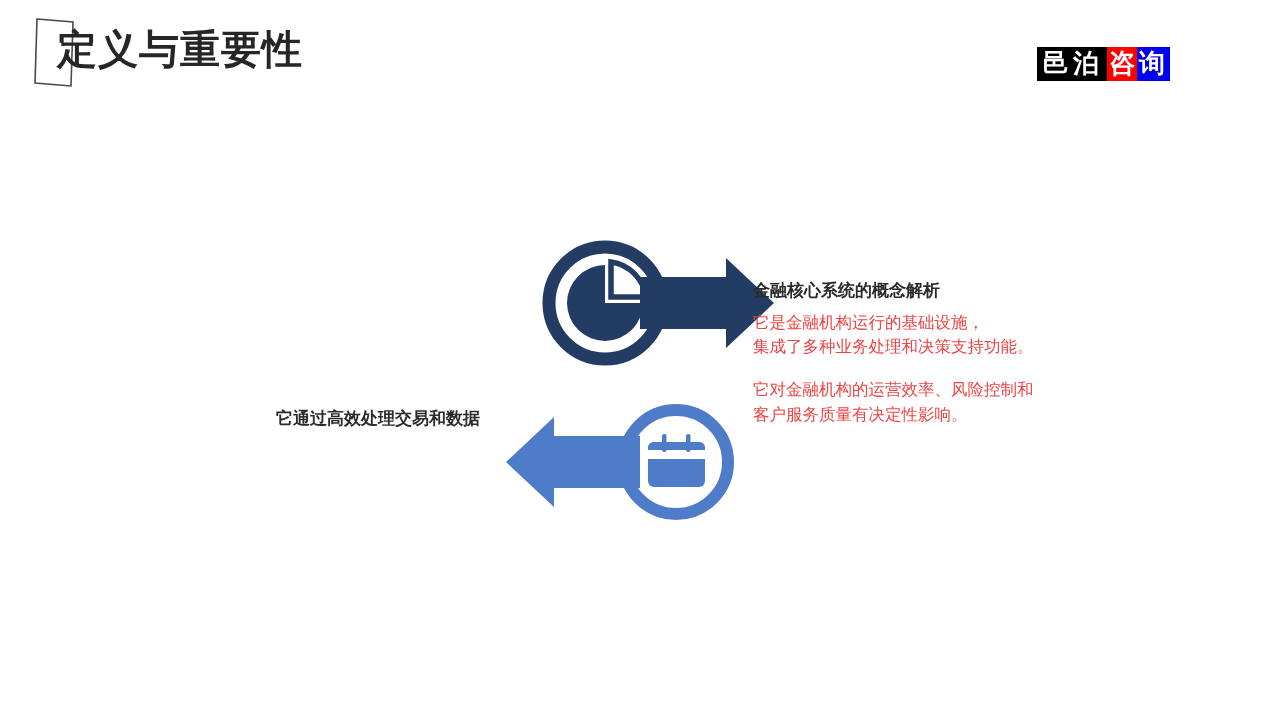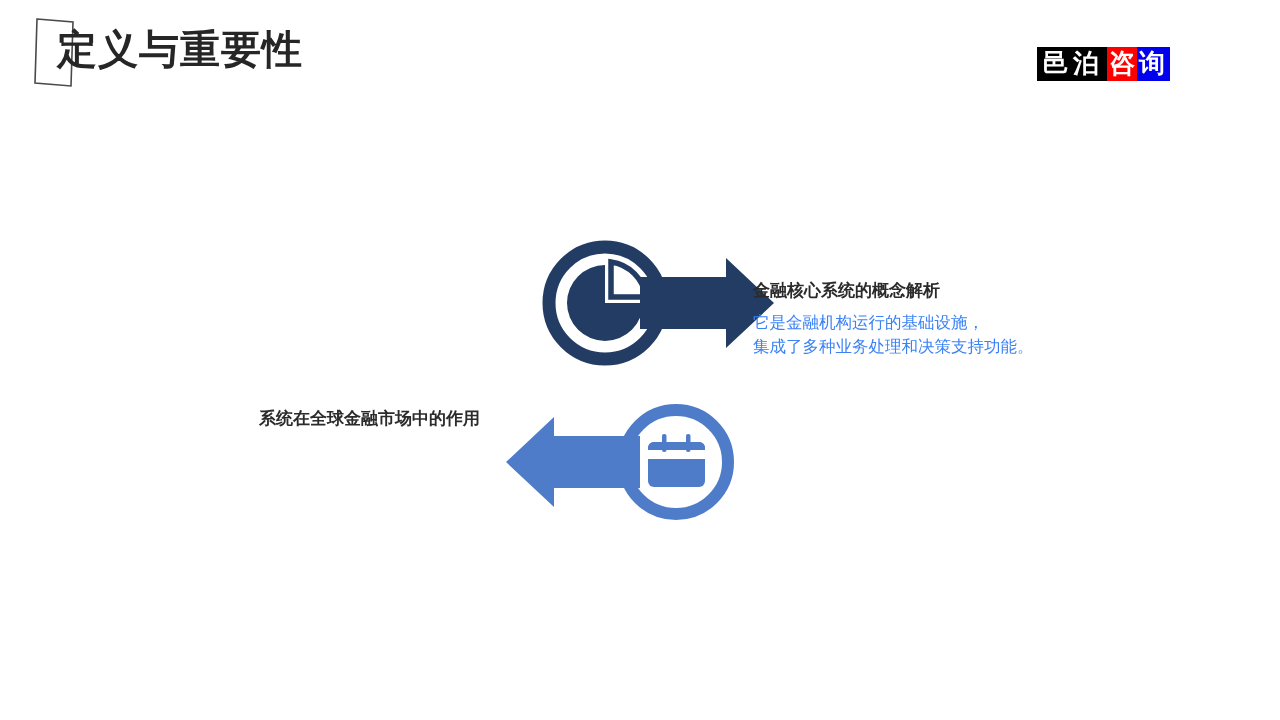--- a/index.html
+++ b/index.html
@@ -100,21 +100,21 @@
   .block-heading {
     font-size: 17px;
     font-weight: bold;
     color: #2b2b2b;
     line-height: 1.35;
     margin-bottom: 7px;
     white-space: nowrap;
   }
   .block-para {
     font-size: 16.5px;
-    color: #3b82f6;
+    color: #ef4444;
     line-height: 1.47;
     margin: 0 0 19px 0;
     white-space: pre-line;
   }
   .block-para:last-child { margin-bottom: 0; }
 </style>
 </head>
 <body>
 
 <div id="slide">
@@ -171,19 +171,21 @@
         <rect x="686" y="434" width="4.5" height="18" rx="2" fill="#4f7cc9"></rect>
       </g>
 
     </svg>
   </div>
 
   <div class="text-block" id="block-top-right">
     <div class="block-heading">金融核心系统的概念解析</div>
     <p class="block-para">它是金融机构运行的基础设施，
 集成了多种业务处理和决策支持功能。</p>
+    <p class="block-para">它对金融机构的运营效率、风险控制和
+客户服务质量有决定性影响。</p>
   </div>
 
   <div class="text-block" id="block-bottom-left">
-    <div class="block-heading">系统在全球金融市场中的作用</div>
+    <div class="block-heading">它通过高效处理交易和数据</div>
   </div>
 
 </div>
 
 </body></html>

